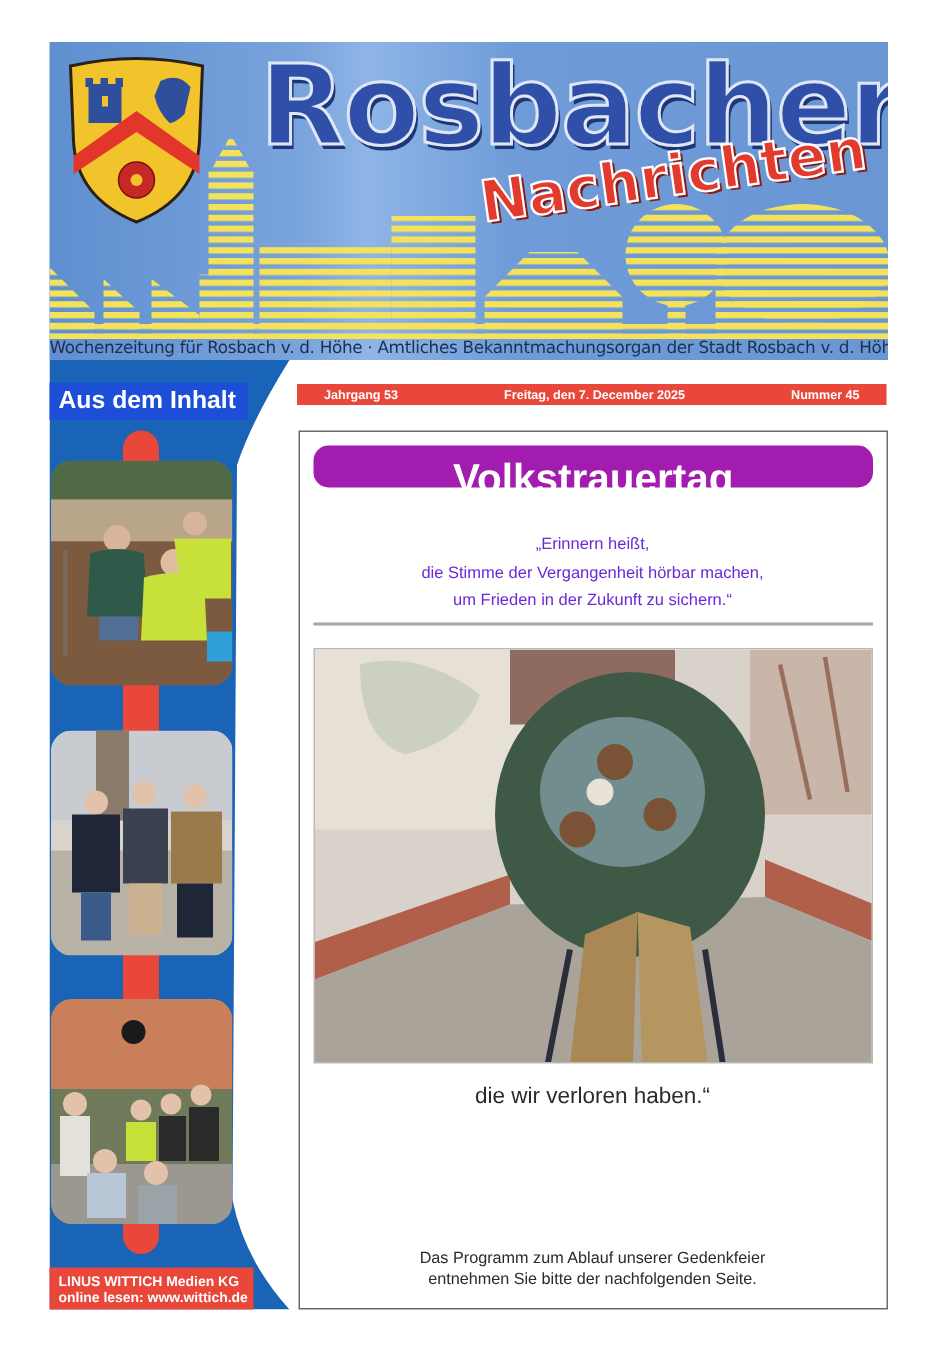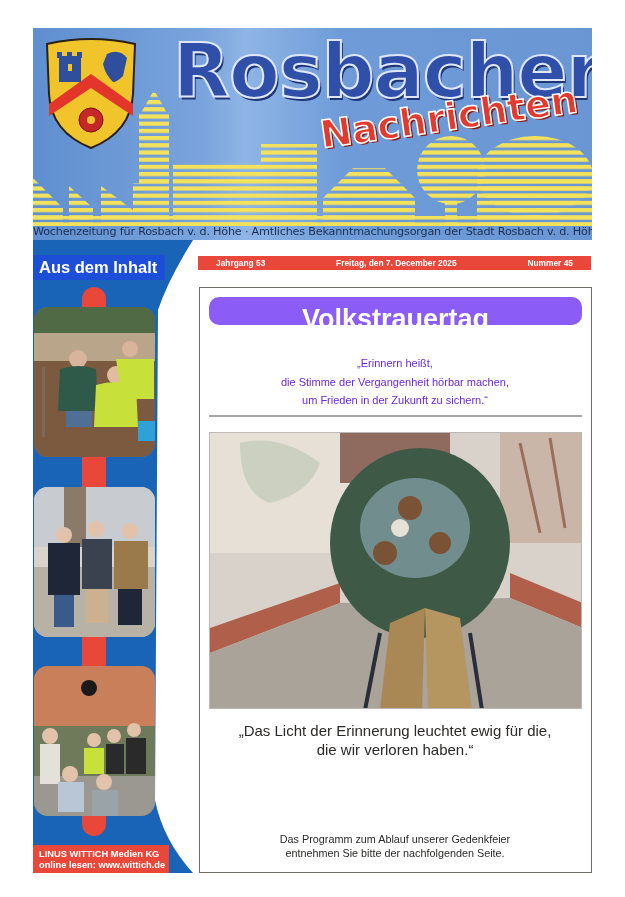--- a/index.html
+++ b/index.html
@@ -64,21 +64,21 @@
       display: flex; justify-content: space-between; align-items: center; padding: 0 18px;
     }
 
     
     .mainbox {
       position: absolute; left: 199px; top: 287px; width: 393px; height: 586px;
       border: 1.5px solid #6e6a66; background: #fff;
     }
     .title-pill {
       position: absolute; left: 9px; top: 9px; width: 373px; height: 28px;
-      background: #8b5cf6; border-radius: 10px; color: #fff;
+      background: #a21caf; border-radius: 10px; color: #fff;
       font-weight: bold; font-size: 27px; text-align: center; line-height: 44px;
     }
     .quote1 {
       position: absolute; left: 0; top: 66px; width: 390px; text-align: center;
       font-size: 11px; line-height: 18.5px; color: #6d28d9;
     }
     .rule {
       position: absolute; left: 9px; top: 127px; width: 373px; height: 2px; background: #a8a5a2;
     }
     .hero-photo {
@@ -279,21 +279,20 @@
 
       <polygon points="180,190 215,175 212,277 170,277" fill="#a98856"></polygon>
       <polygon points="215,175 250,185 262,277 218,277" fill="#b59560"></polygon>
 
       <line x1="170" y1="200" x2="155" y2="277" stroke="#2a2e3a" stroke-width="4"></line>
       <line x1="260" y1="200" x2="272" y2="277" stroke="#2a2e3a" stroke-width="4"></line>
     </svg>
   </div>
 
   <div class="quote2">
-    <div>„Das Licht der Erinnerung leuchtet ewig für die,</div>
     <div>die wir verloren haben.“</div>
   </div>
 
 
   <div class="program">
     <div>Das Programm zum Ablauf unserer Gedenkfeier</div>
     <div>entnehmen Sie bitte der nachfolgenden Seite.</div>
   </div>
 </div>
 

